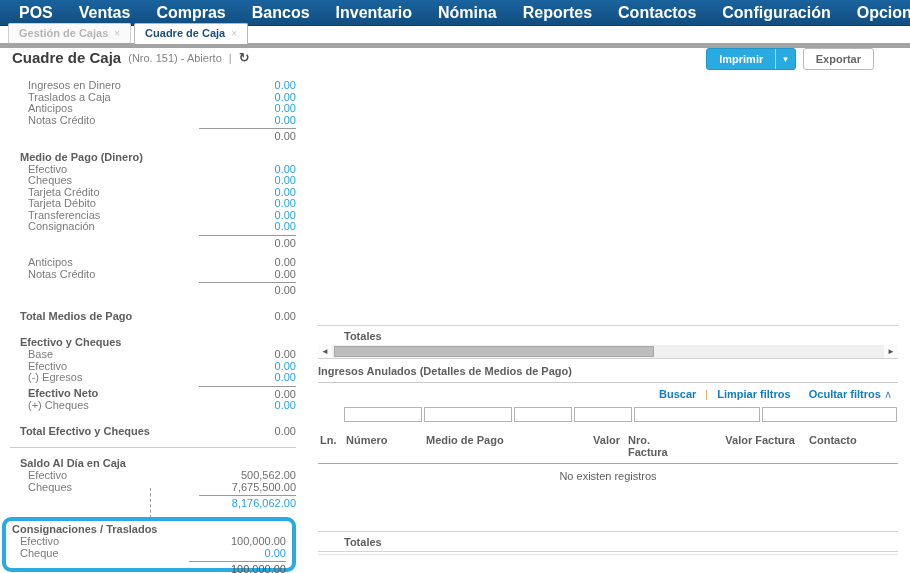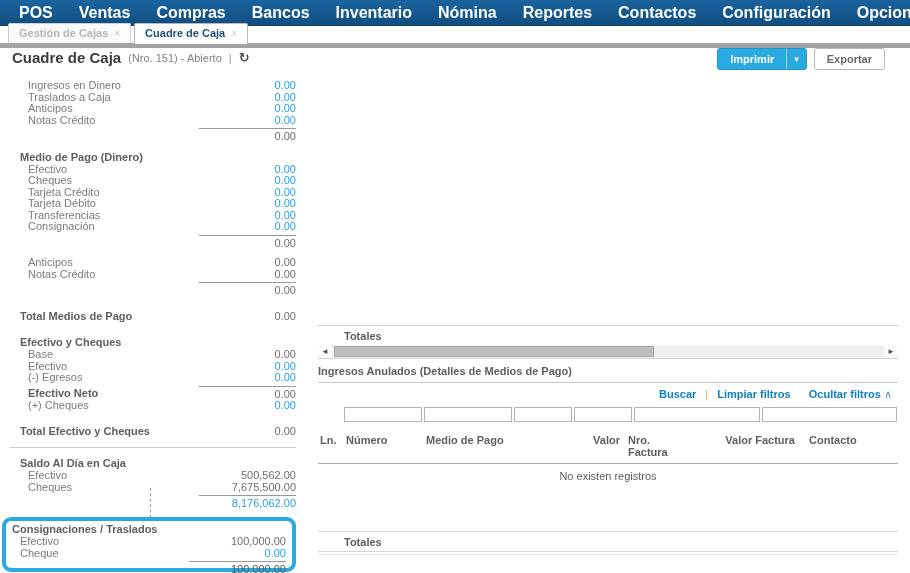--- a/index.html
+++ b/index.html
@@ -37,21 +37,21 @@
   }
   .tab .x { color:#c4c4c4; font-size:10px; font-weight:normal; }
 
   
   .page-title-row { position:absolute; left:12px; top:49px; display:flex; align-items:center; gap:7px; }
   .page-title { font-size:15px; font-weight:bold; color:#3c3c3c; }
   .page-status { color:#828282; }
   .title-sep { color:#9a9a9a; }
   .refresh { color:#4a4a4a; font-size:13px; font-weight:bold; cursor:pointer; }
 
-  .toolbar-buttons { position:absolute; right:25px; top:48px; display:flex; gap:7px; }
+  .toolbar-buttons { position:absolute; right:36px; top:48px; display:flex; gap:7px; }
   .btn-print {
     display:flex; align-items:stretch; background:#29abe2; color:#fff; font-weight:bold;
     border-radius:3px; overflow:hidden; cursor:pointer; border:1px solid #1e97cc;
   }
   .btn-print .main { padding:4px 12px; }
   .btn-print .caret { padding:4px 7px; border-left:1px solid rgba(255,255,255,.55); font-size:9px; display:flex; align-items:center; }
   .btn-plain {
     background:#fff; border:1px solid #b9b9b9; border-radius:3px; color:#666;
     font-weight:bold; padding:4px 12px; cursor:pointer;
   }

